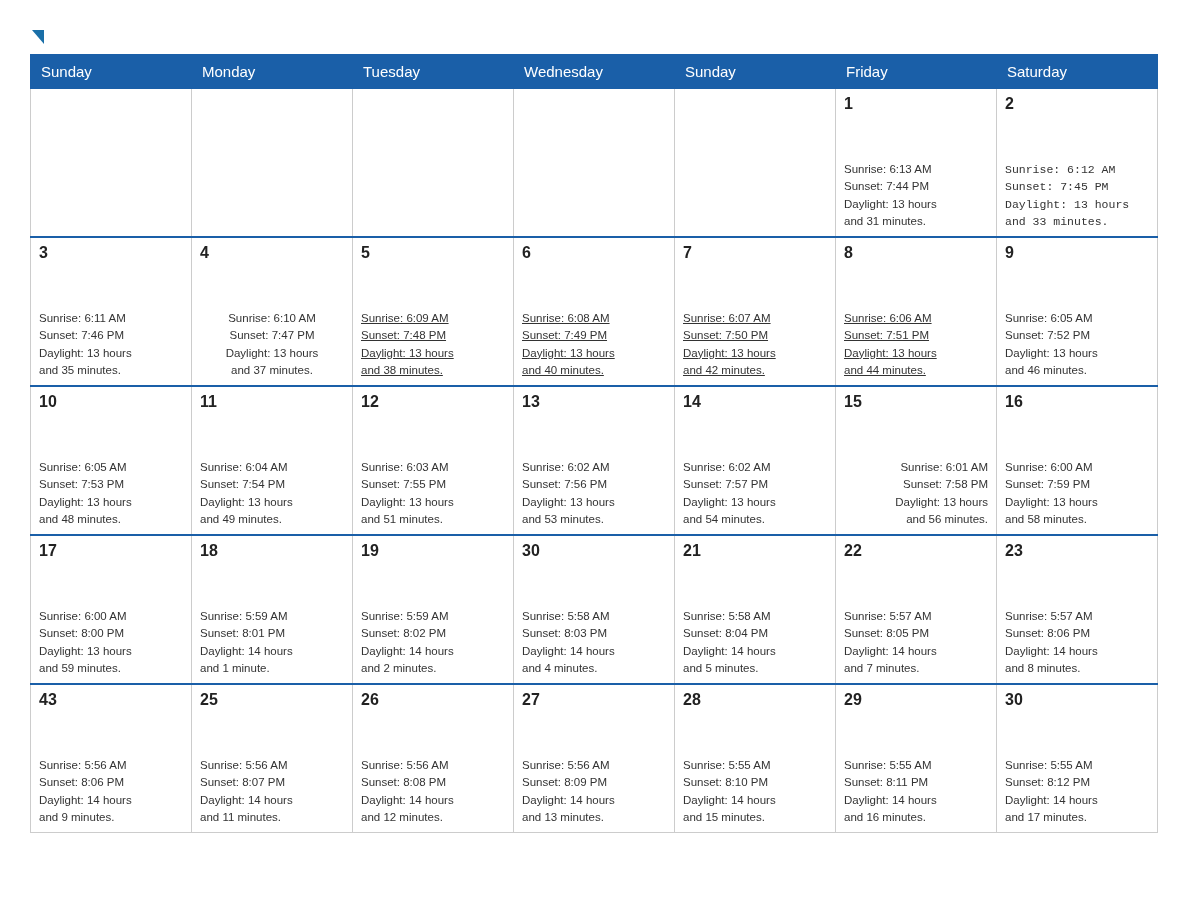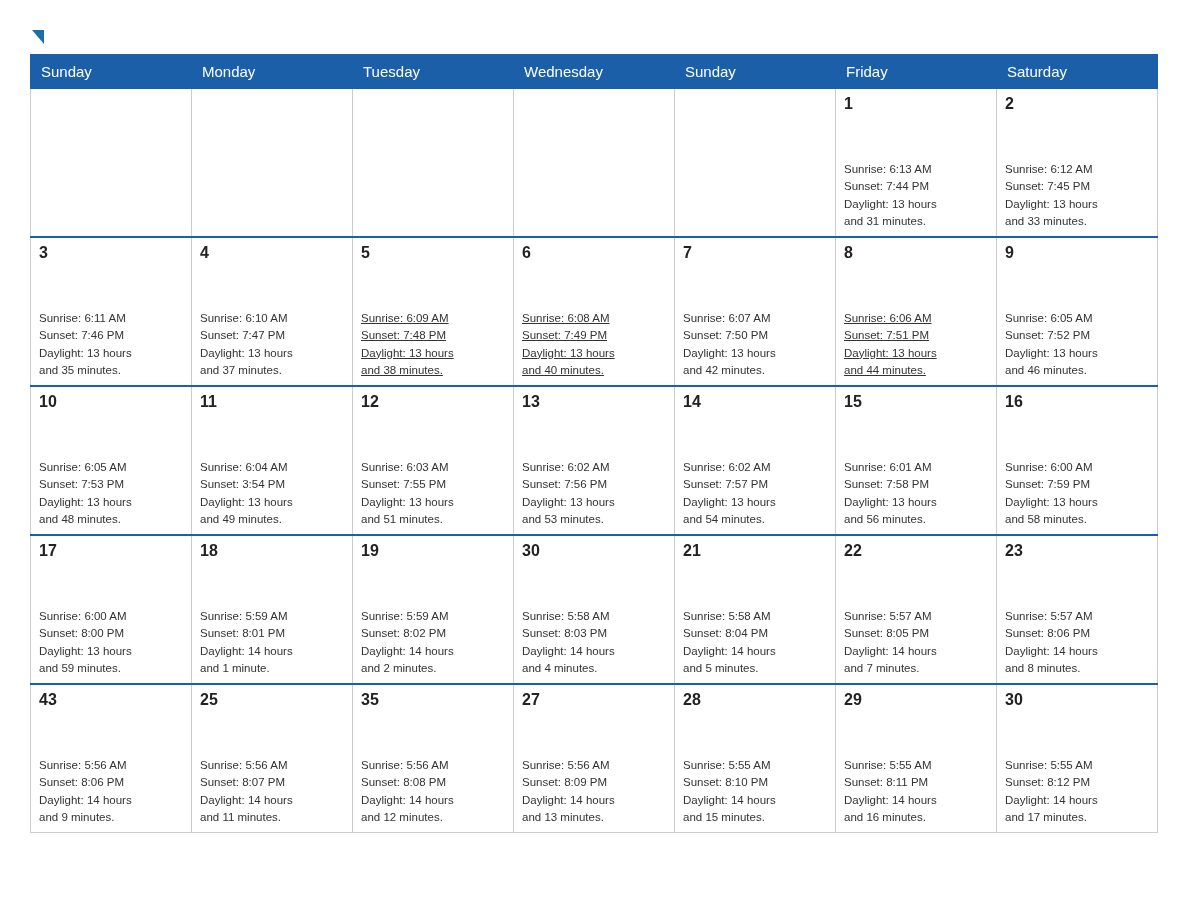--- a/index.html
+++ b/index.html
@@ -136,58 +136,58 @@
         <td class="empty-cell"></td>
         <td>
           <span class="day-number">1</span>
           <div class="day-info" style="white-space: pre-line;">Sunrise: 6:13 AM
 Sunset: 7:44 PM
 Daylight: 13 hours
 and 31 minutes.</div>
         </td>
         <td>
           <span class="day-number">2</span>
-          <div class="day-info" style="white-space: pre-line;">Sunrise: 6:12 AM
+          <div class="day-info" style="white-space: pre-line; font-family: Liberation Mono, monospace;">Sunrise: 6:12 AM
 Sunset: 7:45 PM
 Daylight: 13 hours
 and 33 minutes.</div>
         </td>
       </tr>
       <tr class="row-divider">
         <td>
           <span class="day-number">3</span>
           <div class="day-info" style="white-space: pre-line;">Sunrise: 6:11 AM
 Sunset: 7:46 PM
 Daylight: 13 hours
 and 35 minutes.</div>
         </td>
         <td>
           <span class="day-number">4</span>
-          <div class="day-info" style="white-space: pre-line;">Sunrise: 6:10 AM
+          <div class="day-info" style="white-space: pre-line; text-align: center;">Sunrise: 6:10 AM
 Sunset: 7:47 PM
 Daylight: 13 hours
 and 37 minutes.</div>
         </td>
         <td>
           <span class="day-number">5</span>
           <div class="day-info" style="white-space: pre-line; text-decoration: underline;">Sunrise: 6:09 AM
 Sunset: 7:48 PM
 Daylight: 13 hours
 and 38 minutes.</div>
         </td>
         <td>
           <span class="day-number">6</span>
           <div class="day-info" style="white-space: pre-line; text-decoration: underline;">Sunrise: 6:08 AM
 Sunset: 7:49 PM
 Daylight: 13 hours
 and 40 minutes.</div>
         </td>
         <td>
           <span class="day-number">7</span>
-          <div class="day-info" style="white-space: pre-line;">Sunrise: 6:07 AM
+          <div class="day-info" style="white-space: pre-line; text-decoration: underline;">Sunrise: 6:07 AM
 Sunset: 7:50 PM
 Daylight: 13 hours
 and 42 minutes.</div>
         </td>
         <td>
           <span class="day-number">8</span>
           <div class="day-info" style="white-space: pre-line; text-decoration: underline;">Sunrise: 6:06 AM
 Sunset: 7:51 PM
 Daylight: 13 hours
 and 44 minutes.</div>
@@ -204,21 +204,21 @@
         <td>
           <span class="day-number">10</span>
           <div class="day-info" style="white-space: pre-line;">Sunrise: 6:05 AM
 Sunset: 7:53 PM
 Daylight: 13 hours
 and 48 minutes.</div>
         </td>
         <td>
           <span class="day-number">11</span>
           <div class="day-info" style="white-space: pre-line;">Sunrise: 6:04 AM
-Sunset: 3:54 PM
+Sunset: 7:54 PM
 Daylight: 13 hours
 and 49 minutes.</div>
         </td>
         <td>
           <span class="day-number">12</span>
           <div class="day-info" style="white-space: pre-line;">Sunrise: 6:03 AM
 Sunset: 7:55 PM
 Daylight: 13 hours
 and 51 minutes.</div>
         </td>
@@ -231,21 +231,21 @@
         </td>
         <td>
           <span class="day-number">14</span>
           <div class="day-info" style="white-space: pre-line;">Sunrise: 6:02 AM
 Sunset: 7:57 PM
 Daylight: 13 hours
 and 54 minutes.</div>
         </td>
         <td>
           <span class="day-number">15</span>
-          <div class="day-info" style="white-space: pre-line;">Sunrise: 6:01 AM
+          <div class="day-info" style="white-space: pre-line; text-align: right;">Sunrise: 6:01 AM
 Sunset: 7:58 PM
 Daylight: 13 hours
 and 56 minutes.</div>
         </td>
         <td>
           <span class="day-number">16</span>
           <div class="day-info" style="white-space: pre-line;">Sunrise: 6:00 AM
 Sunset: 7:59 PM
 Daylight: 13 hours
 and 58 minutes.</div>
@@ -311,21 +311,21 @@
 and 9 minutes.</div>
         </td>
         <td>
           <span class="day-number">25</span>
           <div class="day-info" style="white-space: pre-line;">Sunrise: 5:56 AM
 Sunset: 8:07 PM
 Daylight: 14 hours
 and 11 minutes.</div>
         </td>
         <td>
-          <span class="day-number">35</span>
+          <span class="day-number">26</span>
           <div class="day-info" style="white-space: pre-line;">Sunrise: 5:56 AM
 Sunset: 8:08 PM
 Daylight: 14 hours
 and 12 minutes.</div>
         </td>
         <td>
           <span class="day-number">27</span>
           <div class="day-info" style="white-space: pre-line;">Sunrise: 5:56 AM
 Sunset: 8:09 PM
 Daylight: 14 hours

